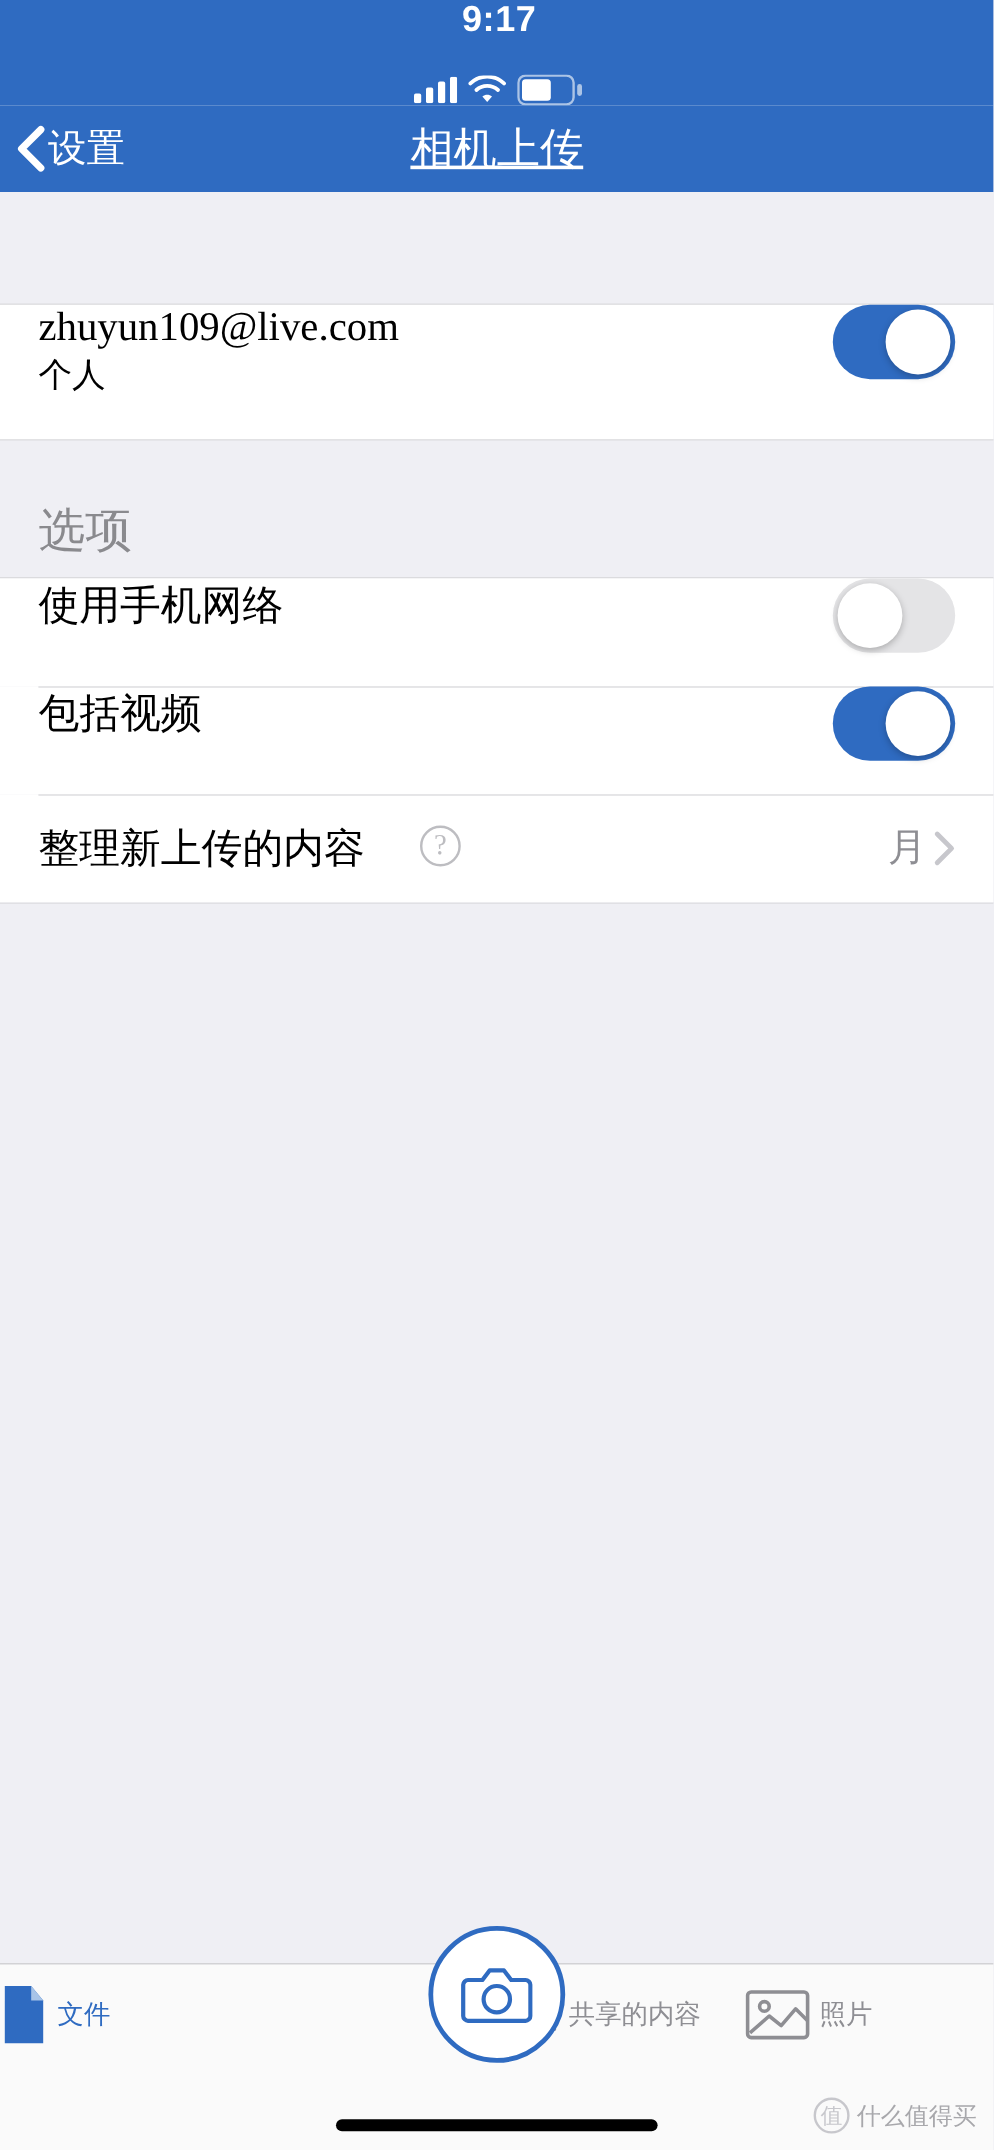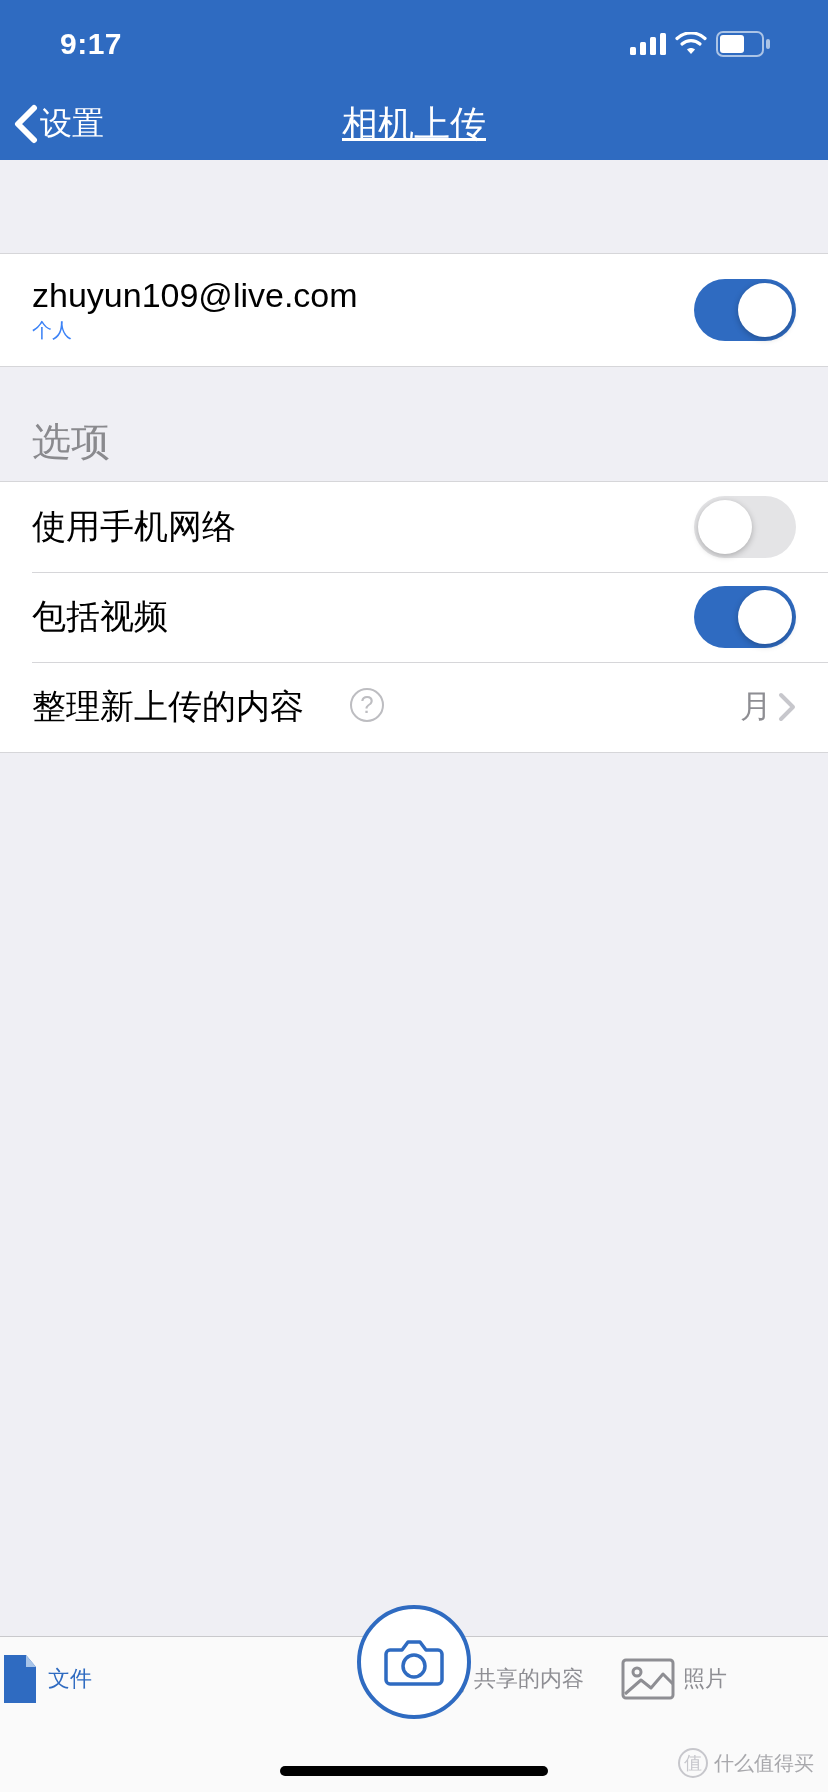--- a/index.html
+++ b/index.html
@@ -16,20 +16,21 @@
     .status-bar {
       height: 88px;
       background: #2f6bc1;
       color: #fff;
       display: flex;
       align-items: center;
       justify-content: space-between;
       padding: 0 56px 0 60px;
       font-size: 30px;
       font-weight: 600;
+      flex-direction: column;
     }
     .status-time { letter-spacing: 0.5px; }
     .status-icons { display: flex; align-items: center; gap: 8px; }
     .nav-bar {
       height: 72px;
       background: #2f6bc1;
       position: relative;
       display: flex;
       align-items: center;
     }
@@ -50,40 +51,40 @@
       color: #fff;
       font-size: 36px;
       font-weight: 500;
       text-decoration: underline;
     }
     .content { flex: 1; }
     .spacer-top { height: 93px; }
     .cell {
       background: #fff;
       display: flex;
-      align-items: center;
       padding: 0 32px;
       min-height: 90px;
       position: relative;
+      font-family: Liberation Serif, serif;
     }
     .cell-lg { min-height: 112px; }
     .cell-block .cell + .cell::before {
       content: "";
       position: absolute;
       top: 0; left: 32px; right: 0;
       height: 1px;
       background: #d6d6d9;
     }
     .cell-block {
       border-top: 1px solid #d6d6d9;
       border-bottom: 1px solid #d6d6d9;
     }
     .cell-text { flex: 1; }
     .cell-title { font-size: 34px; color: #000; }
-    .cell-sub { font-size: 20px; color: #3b82f6; margin-top: 2px; }
+    .cell-sub { font-size: 28px; color: #000000; margin-top: 2px; }
     .section-header {
       padding: 48px 32px 12px 32px;
       font-size: 39px;
       color: #8a8a8e;
     }
     .toggle {
       width: 102px;
       height: 62px;
       border-radius: 31px;
       position: relative;

